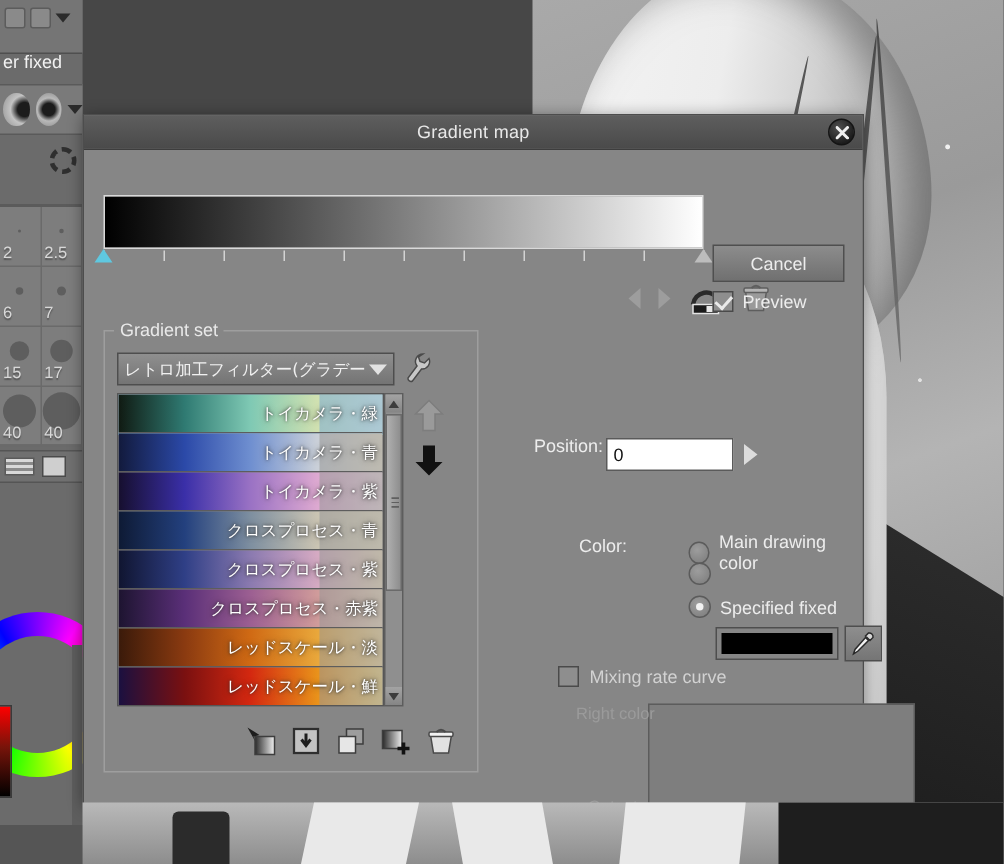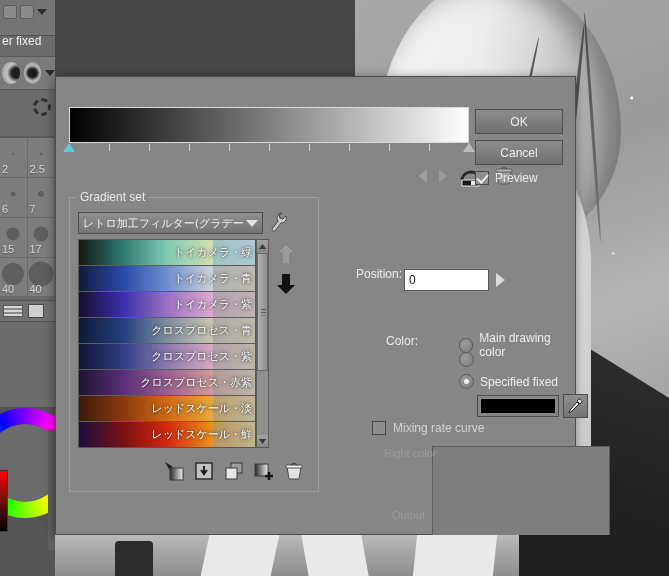--- a/index.html
+++ b/index.html
@@ -67,21 +67,21 @@
     background: #4a4a4a; border-radius: 0 0 60% 60%;
     box-shadow: inset 0 -4px 0 #f0f0f0;
   }
   .art-eye {
     position:absolute; width:9%; height:2.4%; background:#3a3a3a;
     border-radius: 60% 60% 0 0;
   }
   .art-brow { position:absolute; width:8%; height:1.2%; background:#4e4e4e; border-radius:40%; }
 
   
-  .left-col { position: absolute; left: 0; top: 0; width: 55px; height: 407px; background: #6b6b6b; }
+  .left-col { position: absolute; left: 0; top: 0; width: 55px; height: 550px; background: #6b6b6b; }
   .lc-strip { position:absolute; left:0; width:55px; background:#6f6f6f; border-bottom:1px solid #4f4f4f; }
   .lc-top { top:0; height:36px; background:#757575; }
   .lc-icon-row { display:flex; align-items:center; gap:3px; padding:5px 3px; }
   .lc-sm-icon { width:14px; height:14px; background:#8a8a8a; border:1px solid #5c5c5c; border-radius:2px; }
   .lc-label { position:absolute; left:0; top:28px; width:55px; height:26px; color:#f2f2f2; font-size:12px; line-height:26px; padding-left:2px; white-space:nowrap; overflow:hidden; }
 
   .brush-row { position:absolute; left:0; top:56px; width:55px; height:34px; background:#7a7a7a; border-top:1px solid #5a5a5a; border-bottom:1px solid #5a5a5a; display:flex; align-items:center; gap:4px; padding-left:2px; }
   .brush-dot { width:22px; height:22px; border-radius:50%; background: radial-gradient(circle at 50% 50%, #1c1c1c 0 30%, #b9b9b9 55%, #8a8a8a 100%); }
   .brush-dot.half { background: radial-gradient(circle at 80% 50%, #1c1c1c 0 26%, #c3c3c3 52%, #909090 100%); }
   .caret-dn { width:0;height:0;border-left:5px solid transparent;border-right:5px solid transparent;border-top:6px solid #2b2b2b; }
@@ -285,20 +285,28 @@
       <div class="wheel"></div>
       <div class="wheel-hole"></div>
       <div class="sq"></div>
     </div>
 
     <div class="left-scroll"></div>
   </div>
 
   <div class="dialog">
 
+    <div class="titlebar">
+      <div class="title-text">Gradient map</div>
+      <div class="close-btn">
+        <svg width="9" height="9" viewBox="0 0 9 9">
+            <path d="M1 1 L8 8 M8 1 L1 8" stroke="#f0f0f0" stroke-width="2" stroke-linecap="round"></path>
+          </svg>
+      </div>
+    </div>
 
     <div class="dlg-body">
 
       <div class="grad-bar" id="grad-bar" style="background: linear-gradient(90deg, rgb(0, 0, 0) 0%, rgb(255, 255, 255) 100%);"></div>
       <div class="tick-rail" id="tick-rail">
           <div class="tick" style="left: 0%;"></div>
           <div class="tick" style="left: 10%;"></div>
           <div class="tick" style="left: 20%;"></div>
           <div class="tick" style="left: 30%;"></div>
           <div class="tick" style="left: 40%;"></div>
@@ -321,21 +329,20 @@
           <rect x="3" y="15" width="17" height="6" fill="#1a1a1a" stroke="#e4e4e4" stroke-width="1"></rect>
           <rect x="12" y="16" width="7" height="4" fill="#e8e8e8"></rect>
         </svg>
         <svg width="18" height="20" viewBox="0 0 18 20">
           <path d="M2 5 h14 l-2 13 h-10 Z" fill="#9a9a9a" stroke="#5e5e5e"></path>
           <rect x="1" y="3" width="16" height="3" rx="1" fill="#b4b4b4" stroke="#5e5e5e"></rect>
           <path d="M6 3 q3 -3 6 0" fill="none" stroke="#5e5e5e" stroke-width="1.4"></path>
         </svg>
       </div>
 
-      <div class="btn" id="ok-btn">OK</div>
       <div class="btn" id="cancel-btn">Cancel</div>
       <div class="preview-row">
         <div class="cbx checked"></div>
         <span class="preview-lbl">Preview</span>
       </div>
 
       <div class="group"></div>
       <div class="group-title">Gradient set</div>
 
       <div class="combo">

